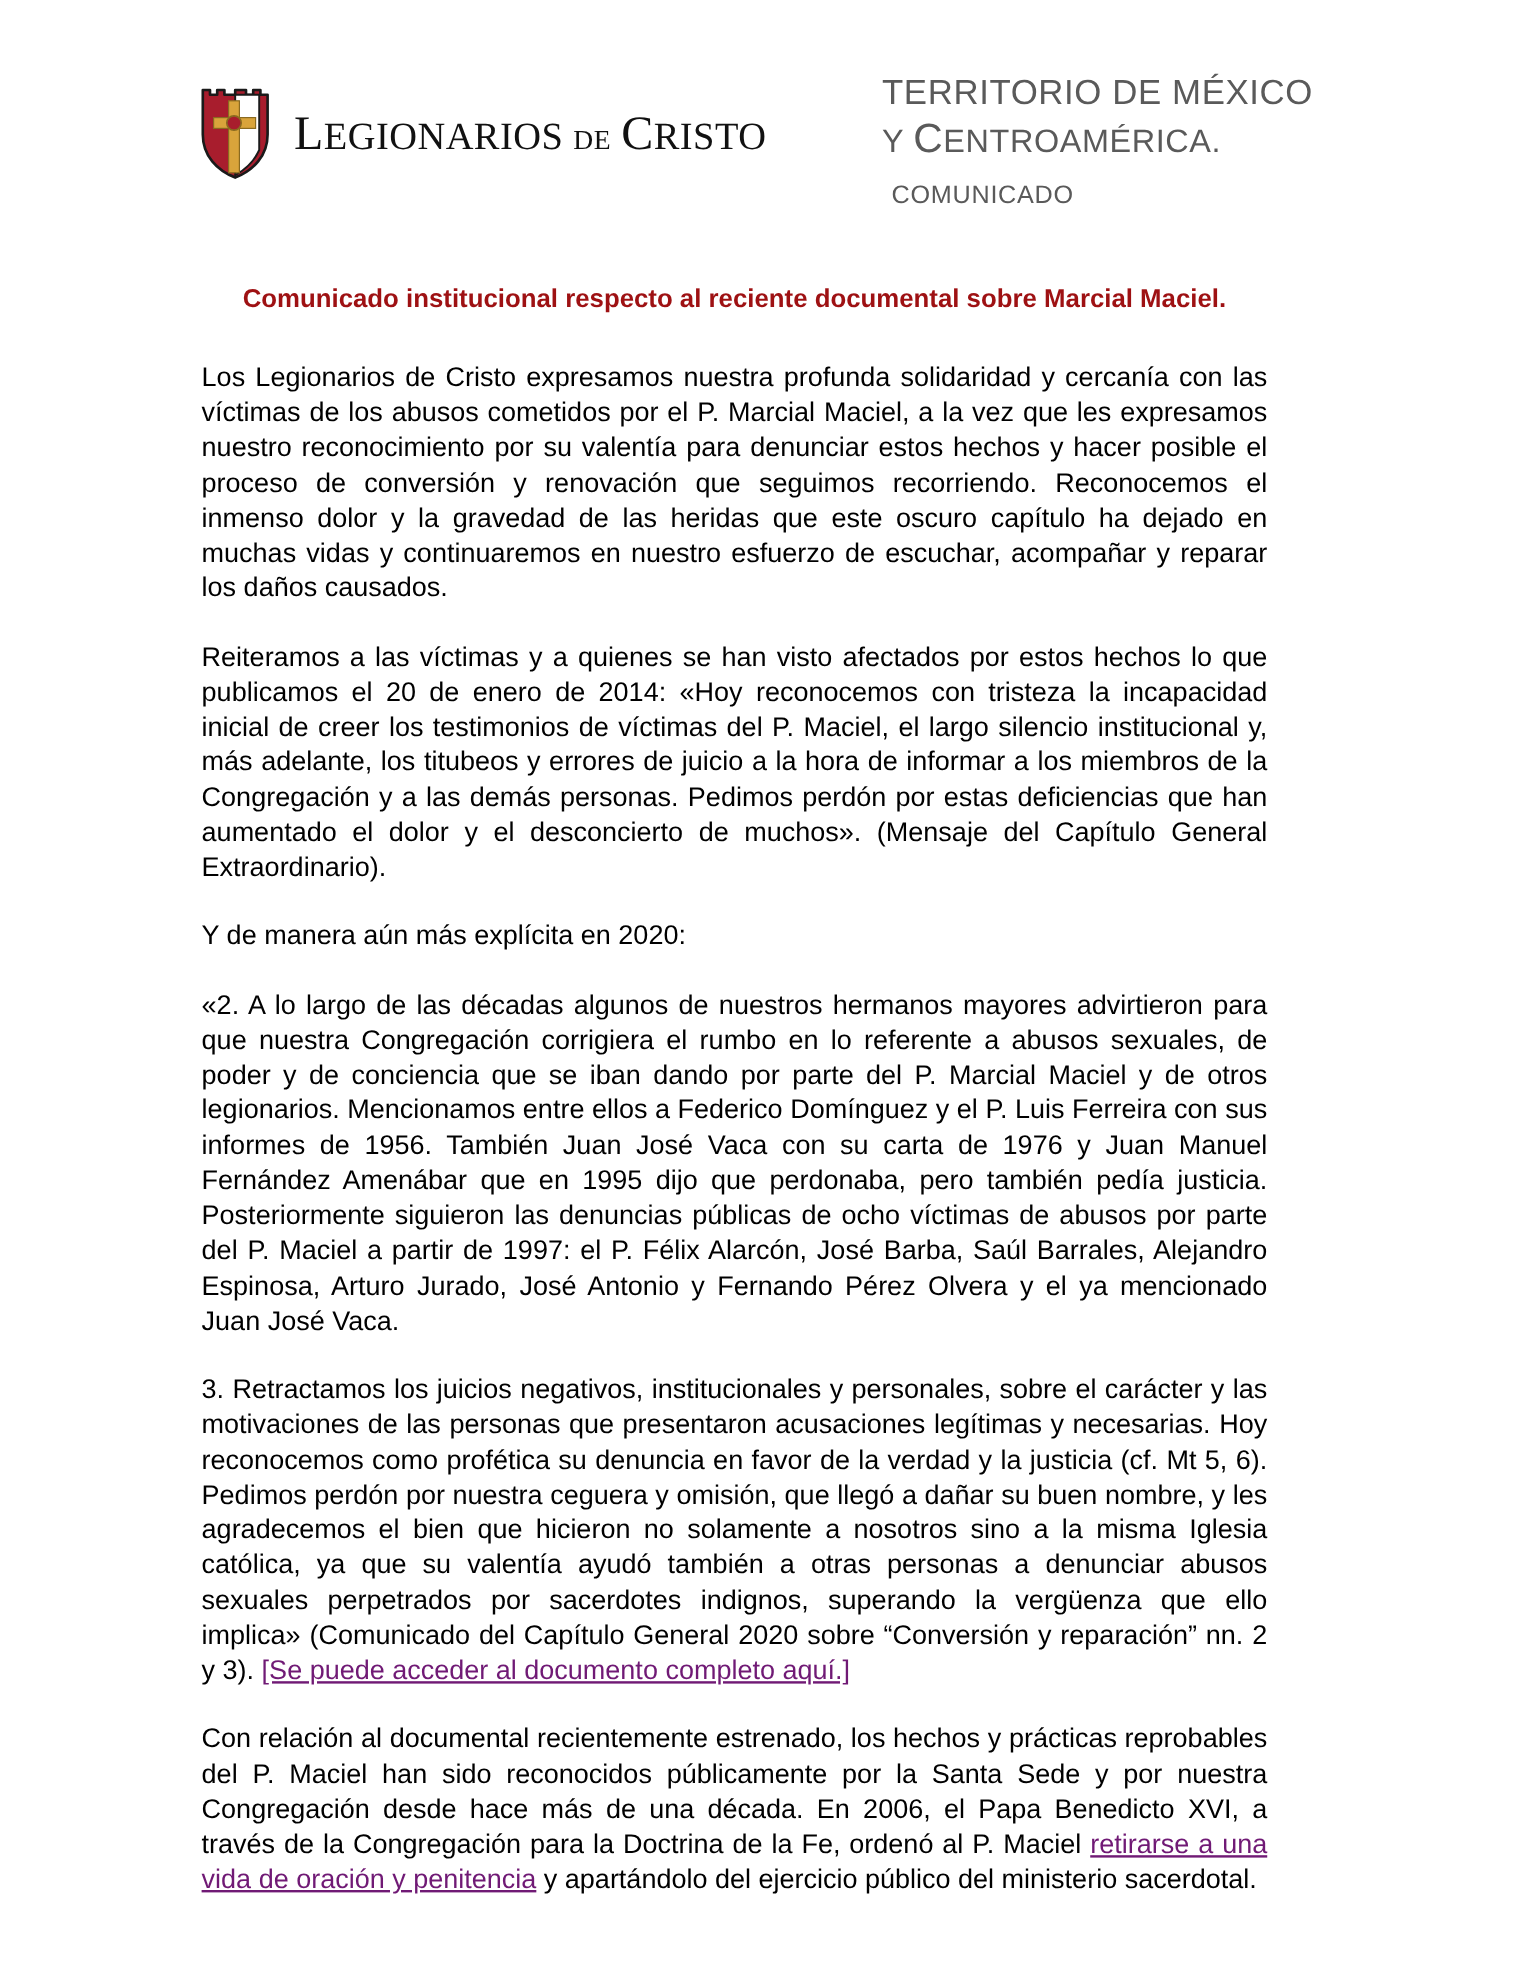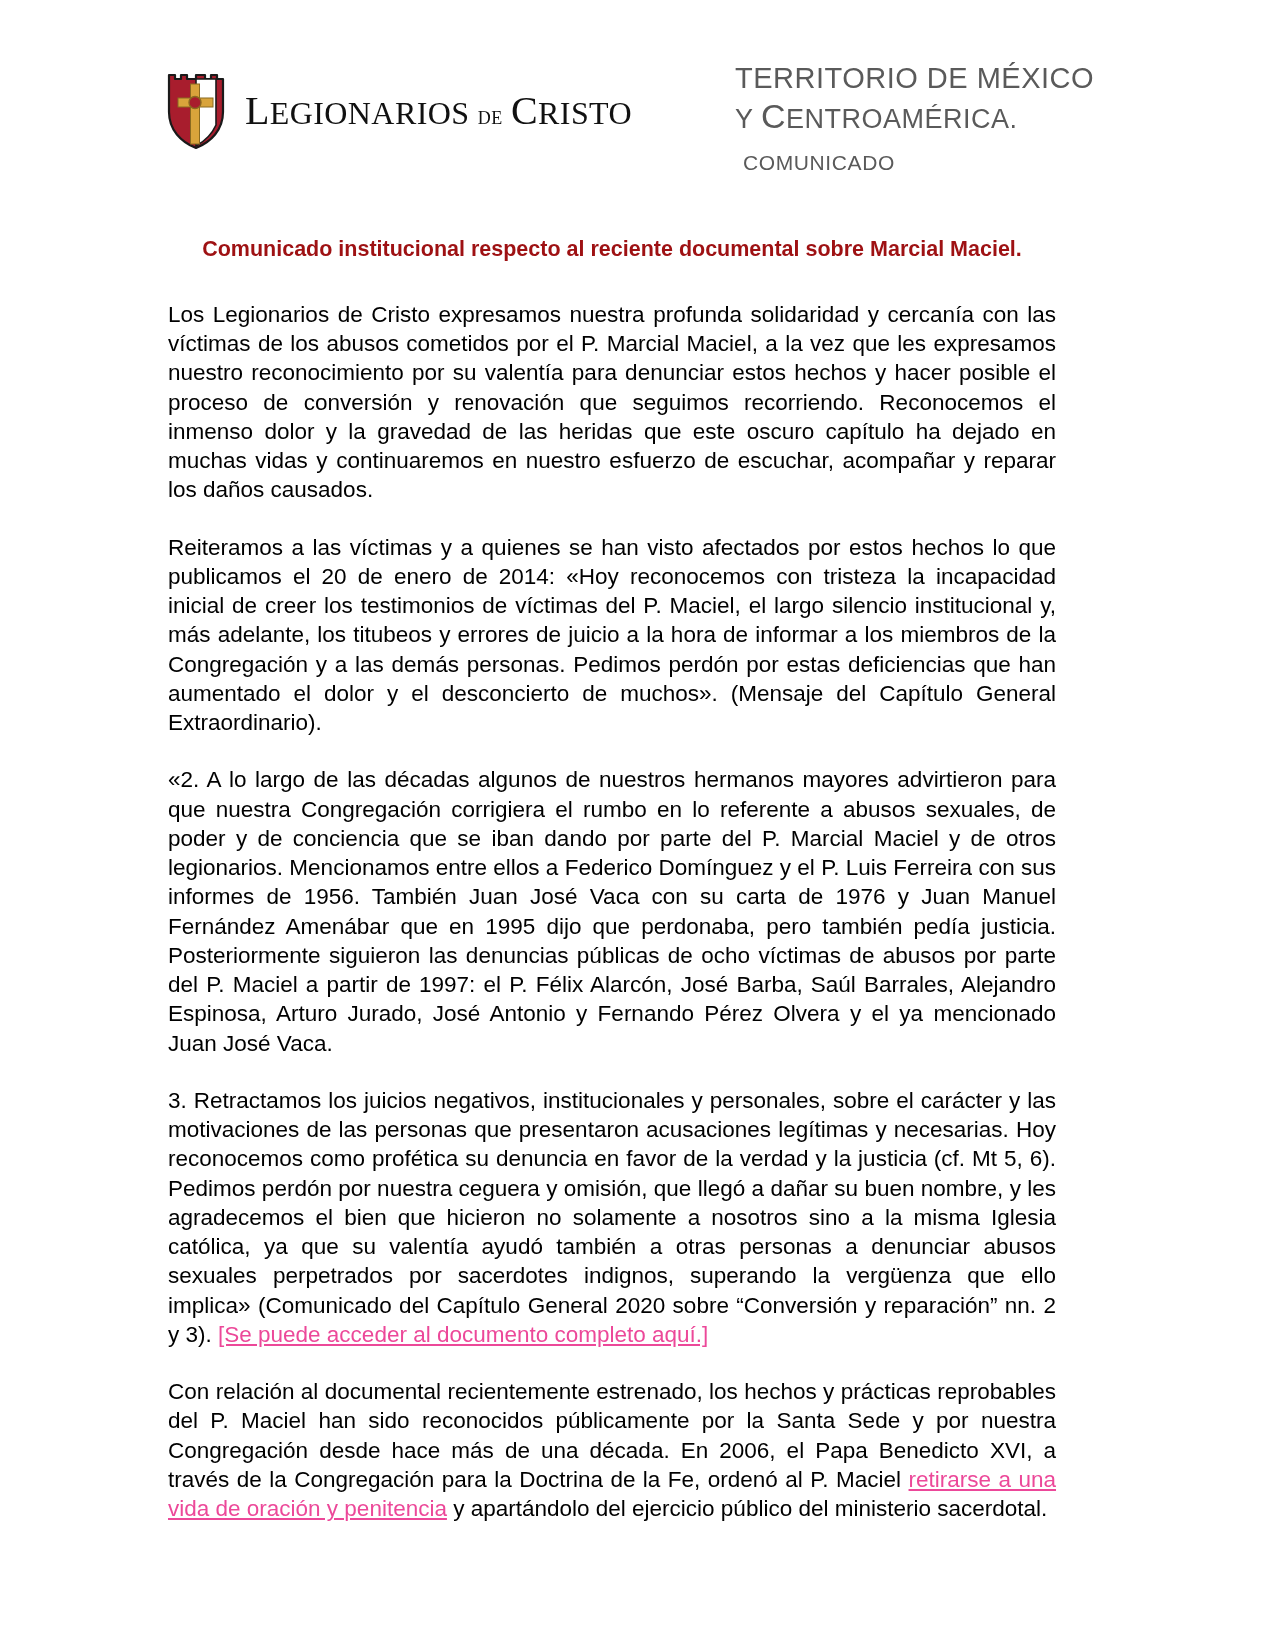--- a/index.html
+++ b/index.html
@@ -45,21 +45,21 @@
   }
   .brand-word {
     font-family: "Liberation Serif", serif;
     font-size: 32px;
     letter-spacing: 0.4px;
     color: #111111;
     white-space: nowrap;
     line-height: 1;
   }
   .brand-word .cap { font-size: 40px; }
-  .brand-word .de { font-size: 18px; }
+  .brand-word .de { font-size: 23px; }
 
   .territory {
     position: absolute;
     left: 735px;
     top: 0px;
     color: #5a5a5a;
   }
   .terr-line1 {
     font-size: 29px;
     letter-spacing: 0.5px;
@@ -107,21 +107,21 @@
   p.body-par {
     font-size: 22.5px;
     line-height: 1.30;
     text-align: justify;
     text-justify: inter-word;
     margin: 0 0 28px 0;
     hyphens: none;
   }
   p.body-par:last-child { margin-bottom: 0; }
   a.doclink {
-    color: #ec4899;
+    color: #701a75;
   }
 </style>
 </head>
 <body>
 
 <div class="page">
 
   <div class="letterhead">
 
     <div class="brand">
@@ -145,20 +145,21 @@
 
   <div class="content">
 
     <h1 class="doc-title">Comunicado institucional respecto al reciente documental sobre Marcial Maciel.</h1>
 
 
     <p class="body-par">Los Legionarios de Cristo expresamos nuestra profunda solidaridad y cercanía con las víctimas de los abusos cometidos por el P. Marcial Maciel, a la vez que les expresamos nuestro reconocimiento por su valentía para denunciar estos hechos y hacer posible el proceso de conversión y renovación que seguimos recorriendo. Reconocemos el inmenso dolor y la gravedad de las heridas que este oscuro capítulo ha dejado en muchas vidas y continuaremos en nuestro esfuerzo de escuchar, acompañar y reparar los daños causados.</p>
 
     <p class="body-par">Reiteramos a las víctimas y a quienes se han visto afectados por estos hechos lo que publicamos el 20 de enero de 2014: «Hoy reconocemos con tristeza la incapacidad inicial de creer los testimonios de víctimas del P. Maciel, el largo silencio institucional y, más adelante, los titubeos y errores de juicio a la hora de informar a los miembros de la Congregación y a las demás personas. Pedimos perdón por estas deficiencias que han aumentado el dolor y el desconcierto de muchos». (Mensaje del Capítulo General Extraordinario).</p>
 
+    <p class="body-par">Y de manera aún más explícita en 2020:</p>
 
     <p class="body-par">«2. A lo largo de las décadas algunos de nuestros hermanos mayores advirtieron para que nuestra Congregación corrigiera el rumbo en lo referente a abusos sexuales, de poder y de conciencia que se iban dando por parte del P. Marcial Maciel y de otros legionarios. Mencionamos entre ellos a Federico Domínguez y el P. Luis Ferreira con sus informes de 1956. También Juan José Vaca con su carta de 1976 y Juan Manuel Fernández Amenábar que en 1995 dijo que perdonaba, pero también pedía justicia. Posteriormente siguieron las denuncias públicas de ocho víctimas de abusos por parte del P. Maciel a partir de 1997: el P. Félix Alarcón, José Barba, Saúl Barrales, Alejandro Espinosa, Arturo Jurado, José Antonio y Fernando Pérez Olvera y el ya mencionado Juan José Vaca.</p>
 
     <p class="body-par"><span>3. Retractamos los juicios negativos, institucionales y personales, sobre el carácter y las motivaciones de las personas que presentaron acusaciones legítimas y necesarias. Hoy reconocemos como profética su denuncia en favor de la verdad y la justicia (cf. Mt 5, 6). Pedimos perdón por nuestra ceguera y omisión, que llegó a dañar su buen nombre, y les agradecemos el bien que hicieron no solamente a nosotros sino a la misma Iglesia católica, ya que su valentía ayudó también a otras personas a denunciar abusos sexuales perpetrados por sacerdotes indignos, superando la vergüenza que ello implica» (Comunicado del Capítulo General 2020 sobre “Conversión y reparación” nn. 2 y 3). </span><a class="doclink" href="#">[Se puede acceder al documento completo aquí.]</a></p>
 
     <p class="body-par"><span>Con relación al documental recientemente estrenado, los hechos y prácticas reprobables del P. Maciel han sido reconocidos públicamente por la Santa Sede y por nuestra Congregación desde hace más de una década. En 2006, el Papa Benedicto XVI, a través de la Congregación para la Doctrina de la Fe, ordenó al P. Maciel </span><a class="doclink" href="#">retirarse a una vida de oración y penitencia</a><span> y apartándolo del ejercicio público del ministerio sacerdotal.</span></p>
 
   </div>
 </div>
 

